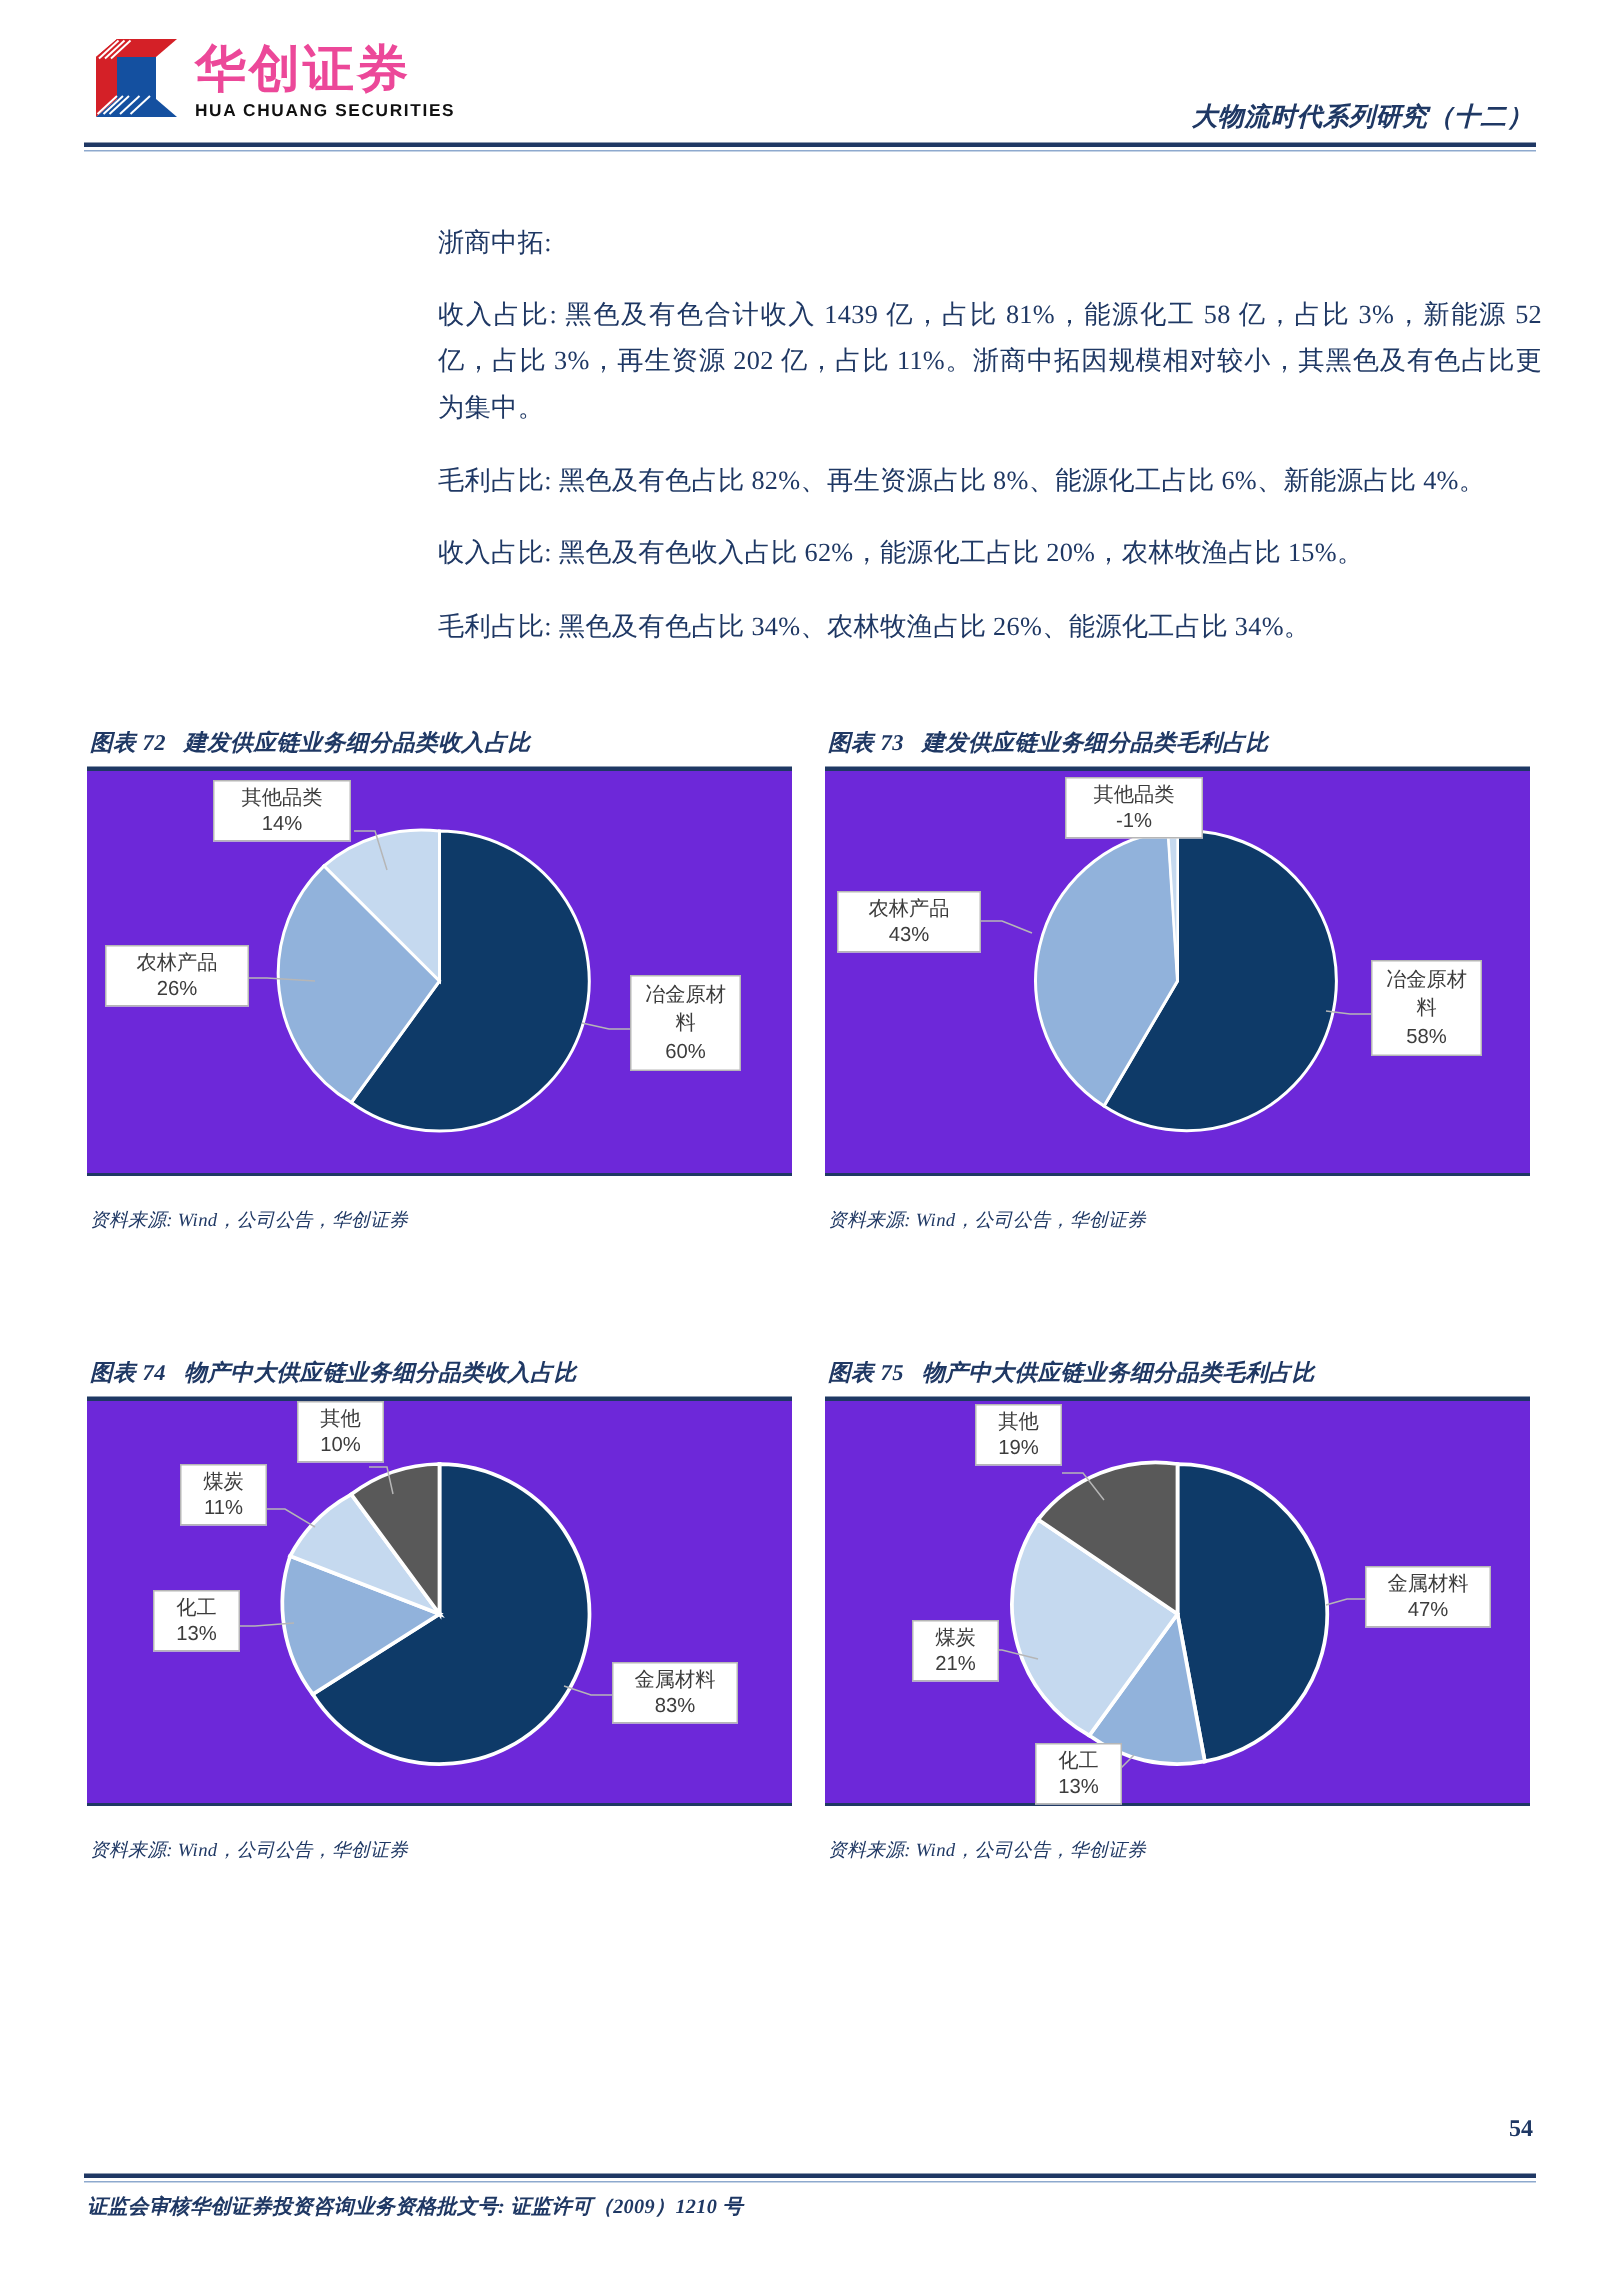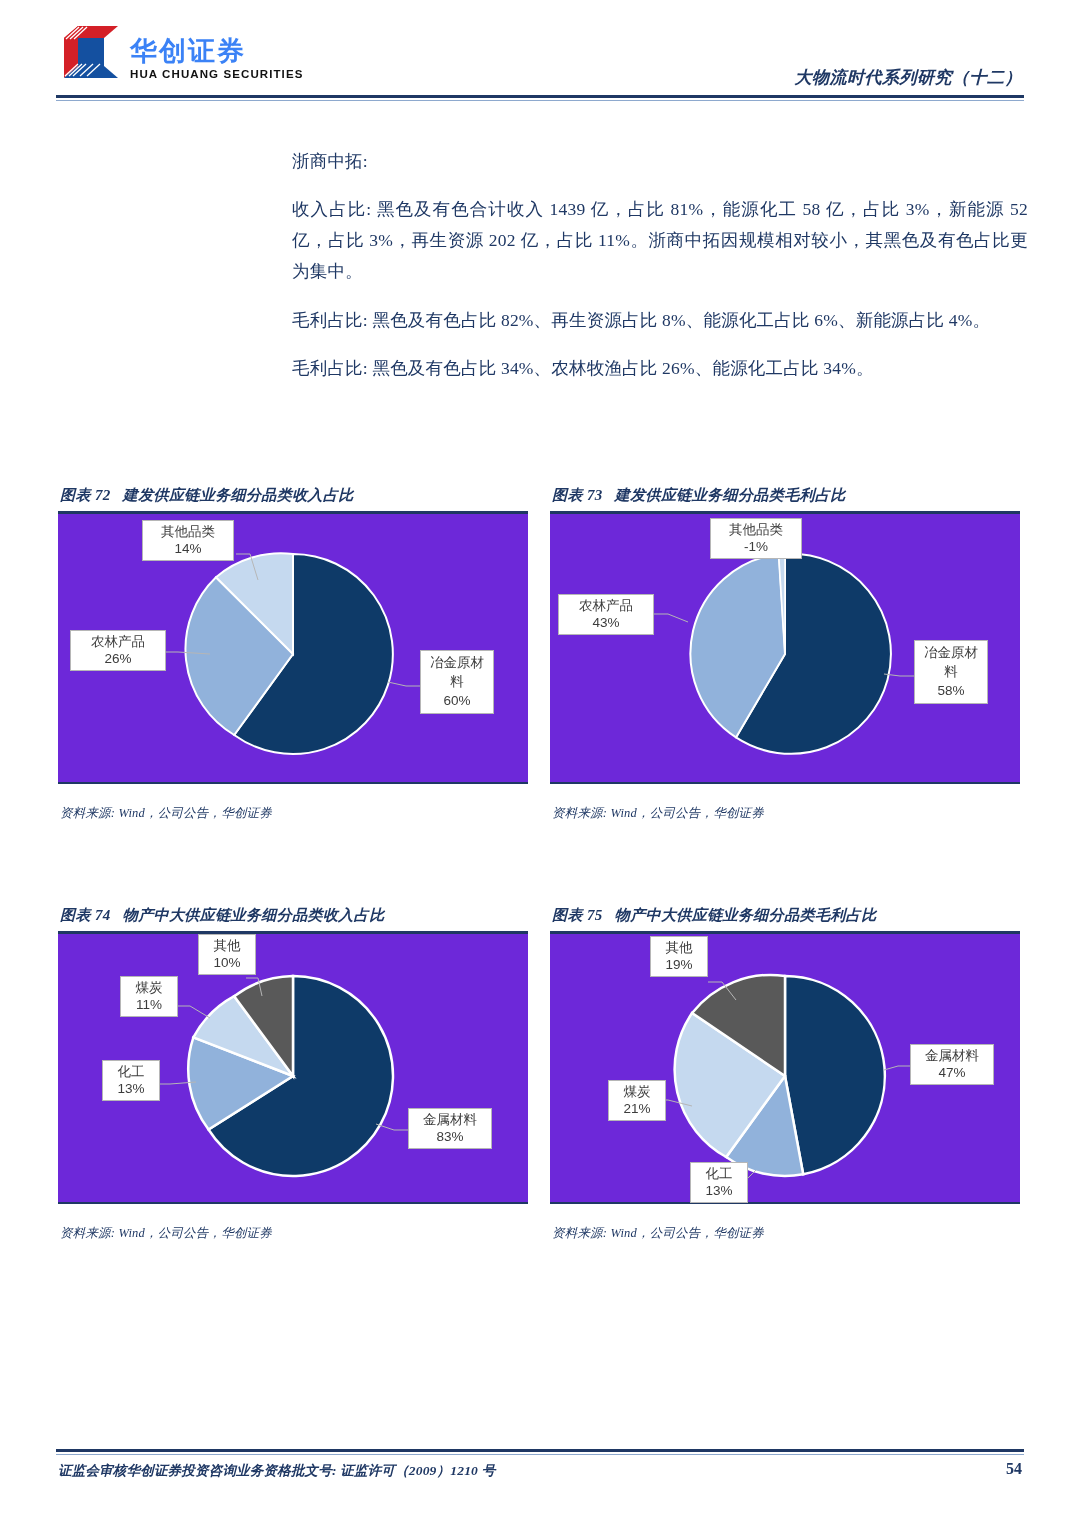--- a/index.html
+++ b/index.html
@@ -38,23 +38,23 @@
   }
   #logo-mark svg { display: block; }
   #logo-text-block {
     display: flex;
     flex-direction: column;
     align-items: flex-start;
     padding-bottom: 2px;
   }
   #logo-cn {
     font-family: "Liberation Sans", sans-serif;
-    font-size: 27px;
-    font-weight: bold;
-    color: #3b82f6;
+    font-size: 34px;
+    font-weight: bold;
+    color: #ec4899;
     letter-spacing: 2px;
     line-height: 1.05;
   }
   #logo-en {
     font-family: "Liberation Sans", sans-serif;
     font-size: 11.5px;
     font-weight: bold;
     color: #111111;
     letter-spacing: 1.1px;
     margin-top: 3px;
@@ -190,21 +190,21 @@
     position: absolute;
     left: 58px; top: 1462px;
     font-size: 13.5px;
     font-style: italic;
     font-weight: bold;
     color: #1F3864;
     letter-spacing: 0.2px;
   }
   #footer-page {
     position: absolute;
-    right: 58px; top: 1460px;
+    right: 58px; top: 1411px;
     font-size: 16px;
     font-weight: bold;
     color: #1F3864;
   }
 </style>
 </head>
 <body>
 
 <div id="page-header">
 
@@ -244,20 +244,24 @@
   </p>
   <p class="para">
     <b class="lead">收入占比:</b>
     <span>黑色及有色合计收入 1439 亿，占比 81%，能源化工 58 亿，占比 3%，新能源 52 亿，占比 3%，再生资源 202 亿，占比 11%。浙商中拓因规模相对较小，其黑色及有色占比更为集中。</span>
   </p>
   <p class="para">
     <b class="lead">毛利占比:</b>
     <span>黑色及有色占比 82%、再生资源占比 8%、能源化工占比 6%、新能源占比 4%。</span>
   </p>
   <p class="para">
+    <b class="lead">收入占比:</b>
+    <span>黑色及有色收入占比 62%，能源化工占比 20%，农林牧渔占比 15%。</span>
+  </p>
+  <p class="para">
     <b class="lead">毛利占比:</b>
     <span>黑色及有色占比 34%、农林牧渔占比 26%、能源化工占比 34%。</span>
   </p>
 </div>
 
 <div class="figure" id="fig72">
   <div class="fig-title">
     <span class="fig-num">图表 72</span><span>建发供应链业务细分品类收入占比</span>
   </div>
   <div class="fig-rule-top"></div>

